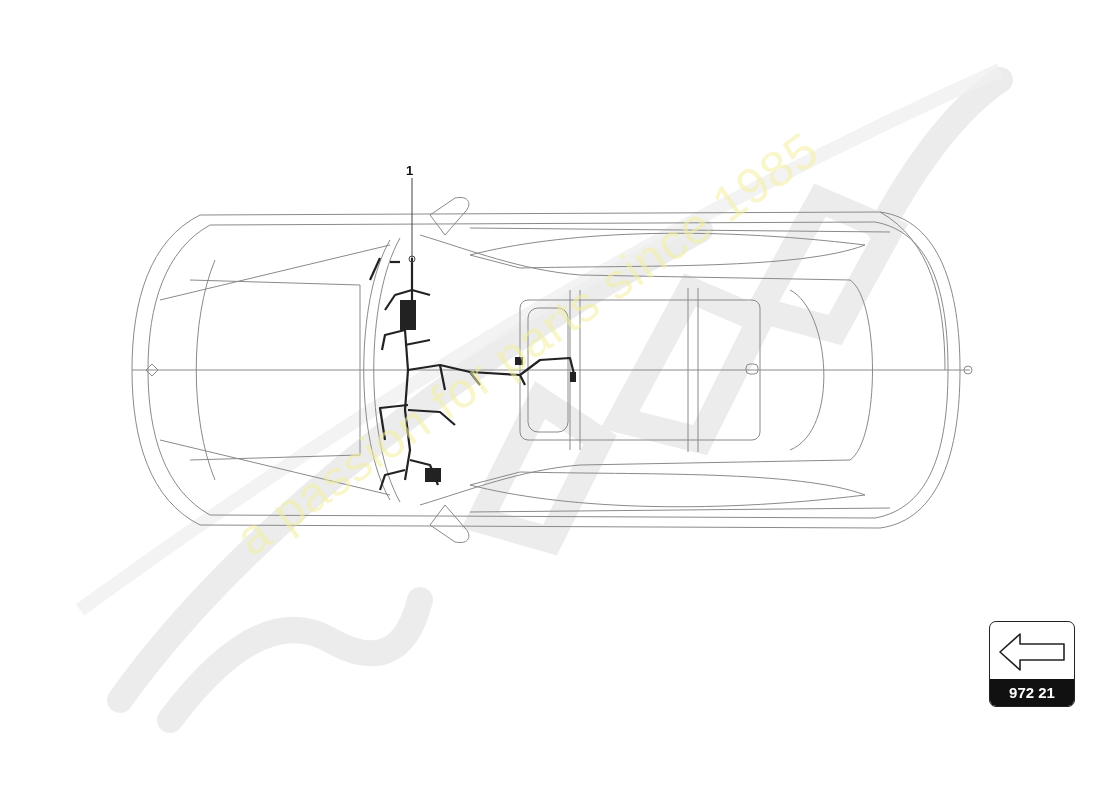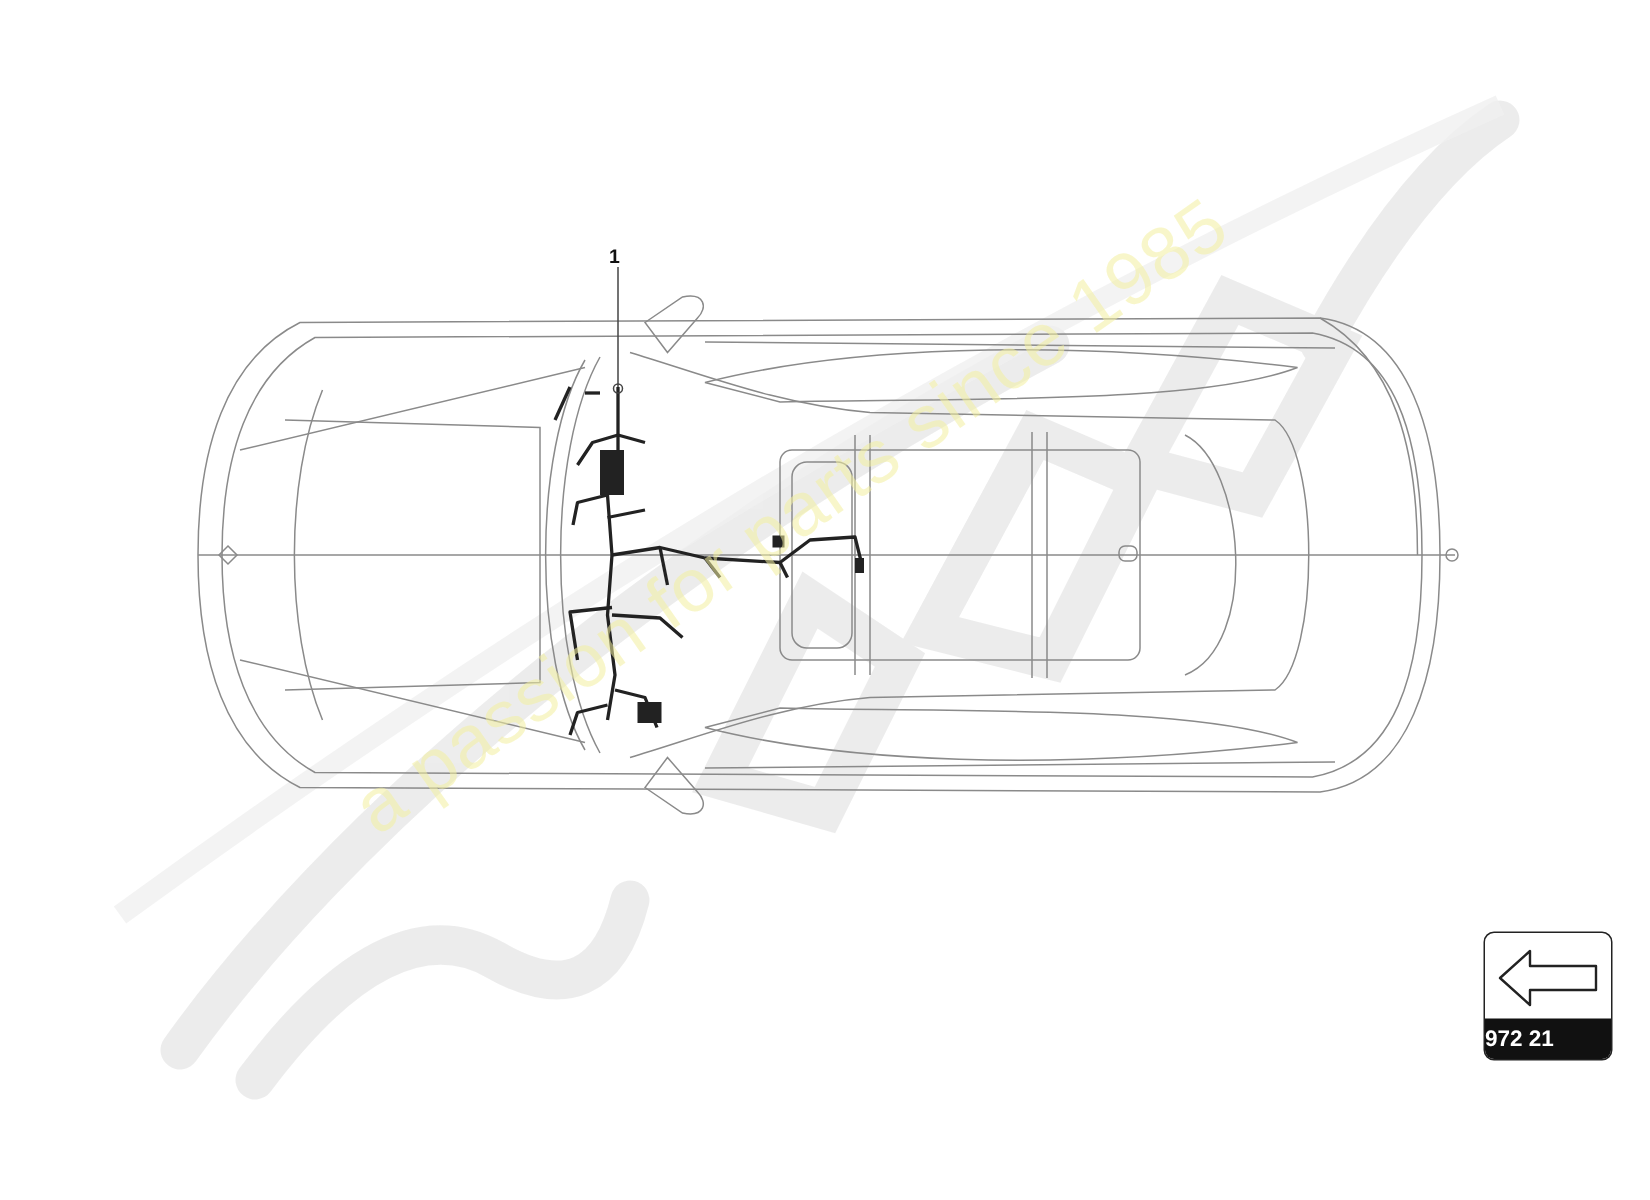--- a/index.html
+++ b/index.html
@@ -1,21 +1,21 @@
 <!DOCTYPE html>
 <html><head>
 <meta charset="utf-8">
 <style>
   html,body{margin:0;padding:0;background:#ffffff;}
   body{width:1100px;height:800px;position:relative;overflow:hidden;font-family:"Liberation Sans",sans-serif;}
   #stage{position:absolute;left:0;top:0;width:1100px;height:800px;}
   .callout-label{position:absolute;left:406px;top:163px;font-size:13px;font-weight:bold;color:#111;font-family:"Liberation Sans",sans-serif;}
   .ref-badge{position:absolute;left:989px;top:621px;width:86px;height:86px;border:1.5px solid #222;border-radius:7px;background:#fff;overflow:hidden;box-sizing:border-box;}
   .ref-badge .arrow{position:absolute;left:0;top:0;width:86px;height:60px;}
-  .ref-badge .num{position:absolute;left:0;bottom:0;width:100%;height:27px;background:#111;color:#fff;font-weight:bold;font-size:15px;line-height:27px;font-family:"Liberation Sans",sans-serif;}
+  .ref-badge .num{position:absolute;left:0;bottom:0;width:100%;height:27px;background:#111;color:#fff;font-weight:bold;font-size:15px;line-height:27px;text-align:center;font-family:"Liberation Sans",sans-serif;}
   .wm-text{position:absolute;font-family:"Liberation Sans",sans-serif;pointer-events:none;}
   .wm-tag{left:225px;top:520px;font-size:50px;color:#f3f0a0;opacity:.55;transform:rotate(-35deg);transform-origin:left top;white-space:nowrap;letter-spacing:1px;}
 </style>
 </head>
 <body>
 
 <div id="stage">
 
   <svg width="1100" height="800" style="position:absolute;left:0;top:0">
     <g fill="none" stroke="#ebebeb" stroke-width="26" stroke-linecap="round" opacity="0.9">

